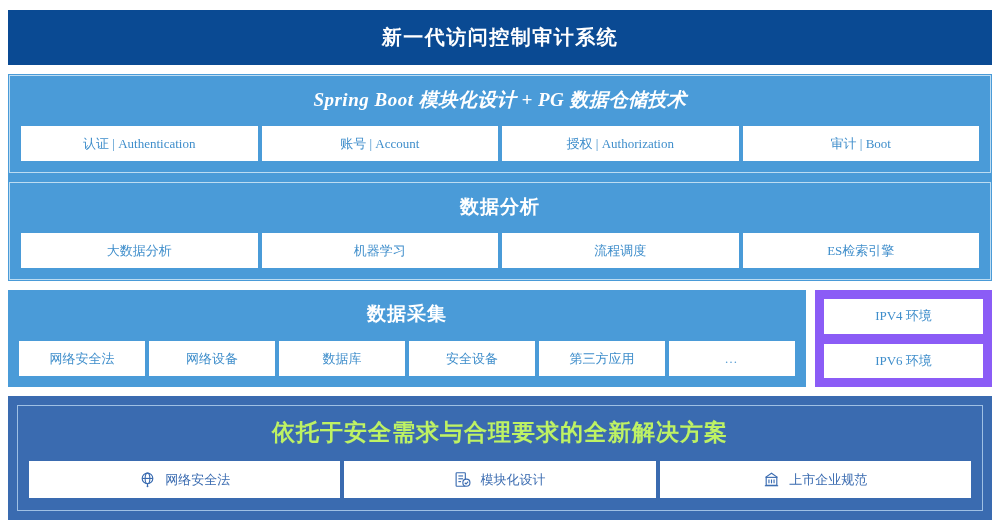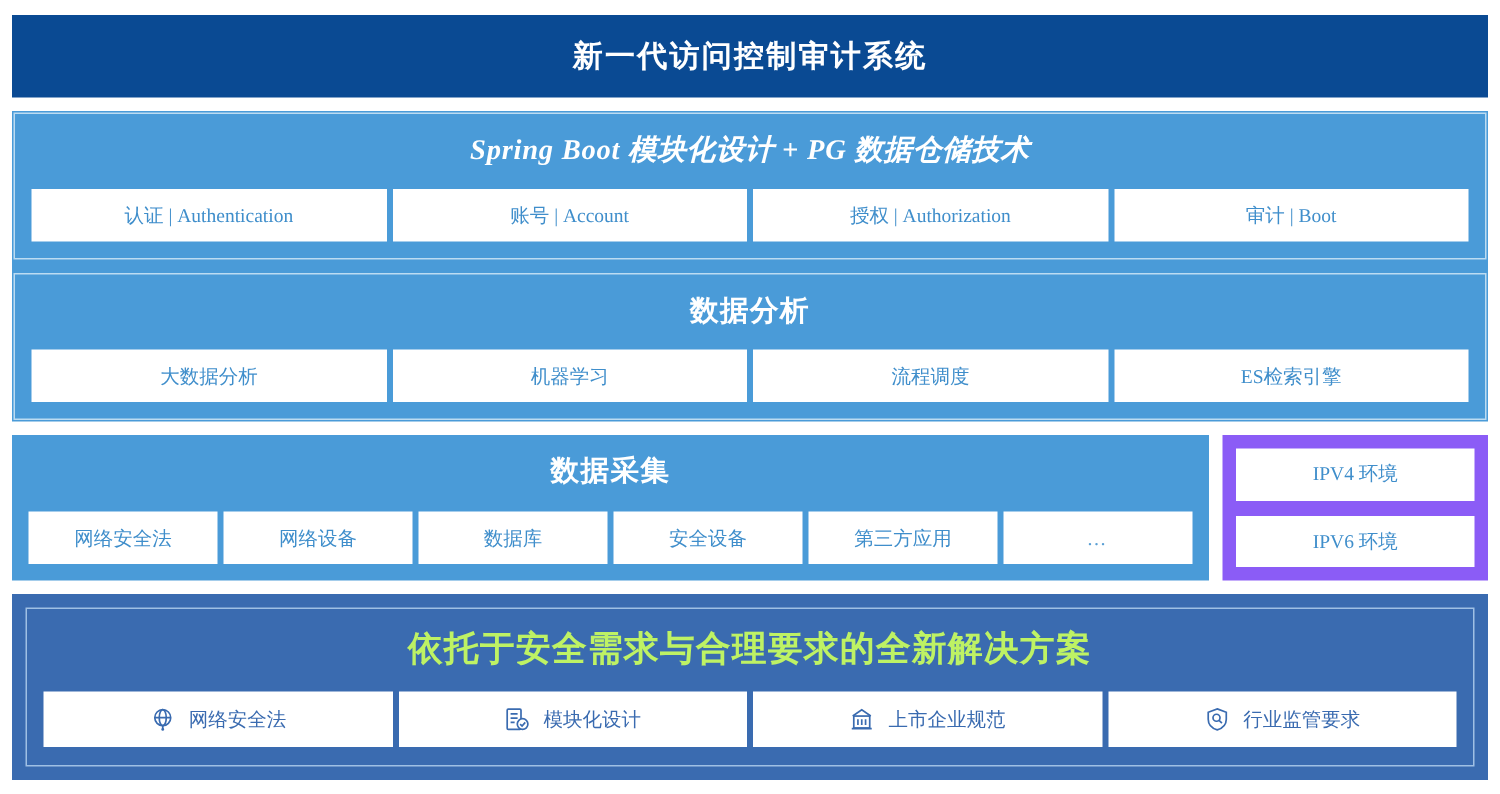--- a/index.html
+++ b/index.html
@@ -241,28 +241,18 @@
               <rect x="4.5" y="9" width="15" height="11.2"></rect>
               <line x1="8.4" y1="12" x2="8.4" y2="17.4"></line>
               <line x1="12" y1="12" x2="12" y2="17.4"></line>
               <line x1="15.6" y1="12" x2="15.6" y2="17.4"></line>
               <line x1="2.6" y1="20.8" x2="21.4" y2="20.8"></line>
             </svg>
           </span>
           <span>上市企业规范</span>
         </div>
 
-        <div class="chip-icon">
-          <span class="glyph">
-            <svg viewBox="0 0 24 24" fill="none" stroke="#3a6bb0" stroke-width="1.6">
-              <path d="M12 2.2 L20.5 5.4 V12 C20.5 17 16.7 20.6 12 22 C7.3 20.6 3.5 17 3.5 12 V5.4 Z"></path>
-              <circle cx="11.3" cy="10.6" r="3.3"></circle>
-              <line x1="13.7" y1="13" x2="16.4" y2="15.7"></line>
-            </svg>
-          </span>
-          <span>行业监管要求</span>
-        </div>
 
       </div>
     </div>
   </div>
 
 </div>
 
 </body></html>

